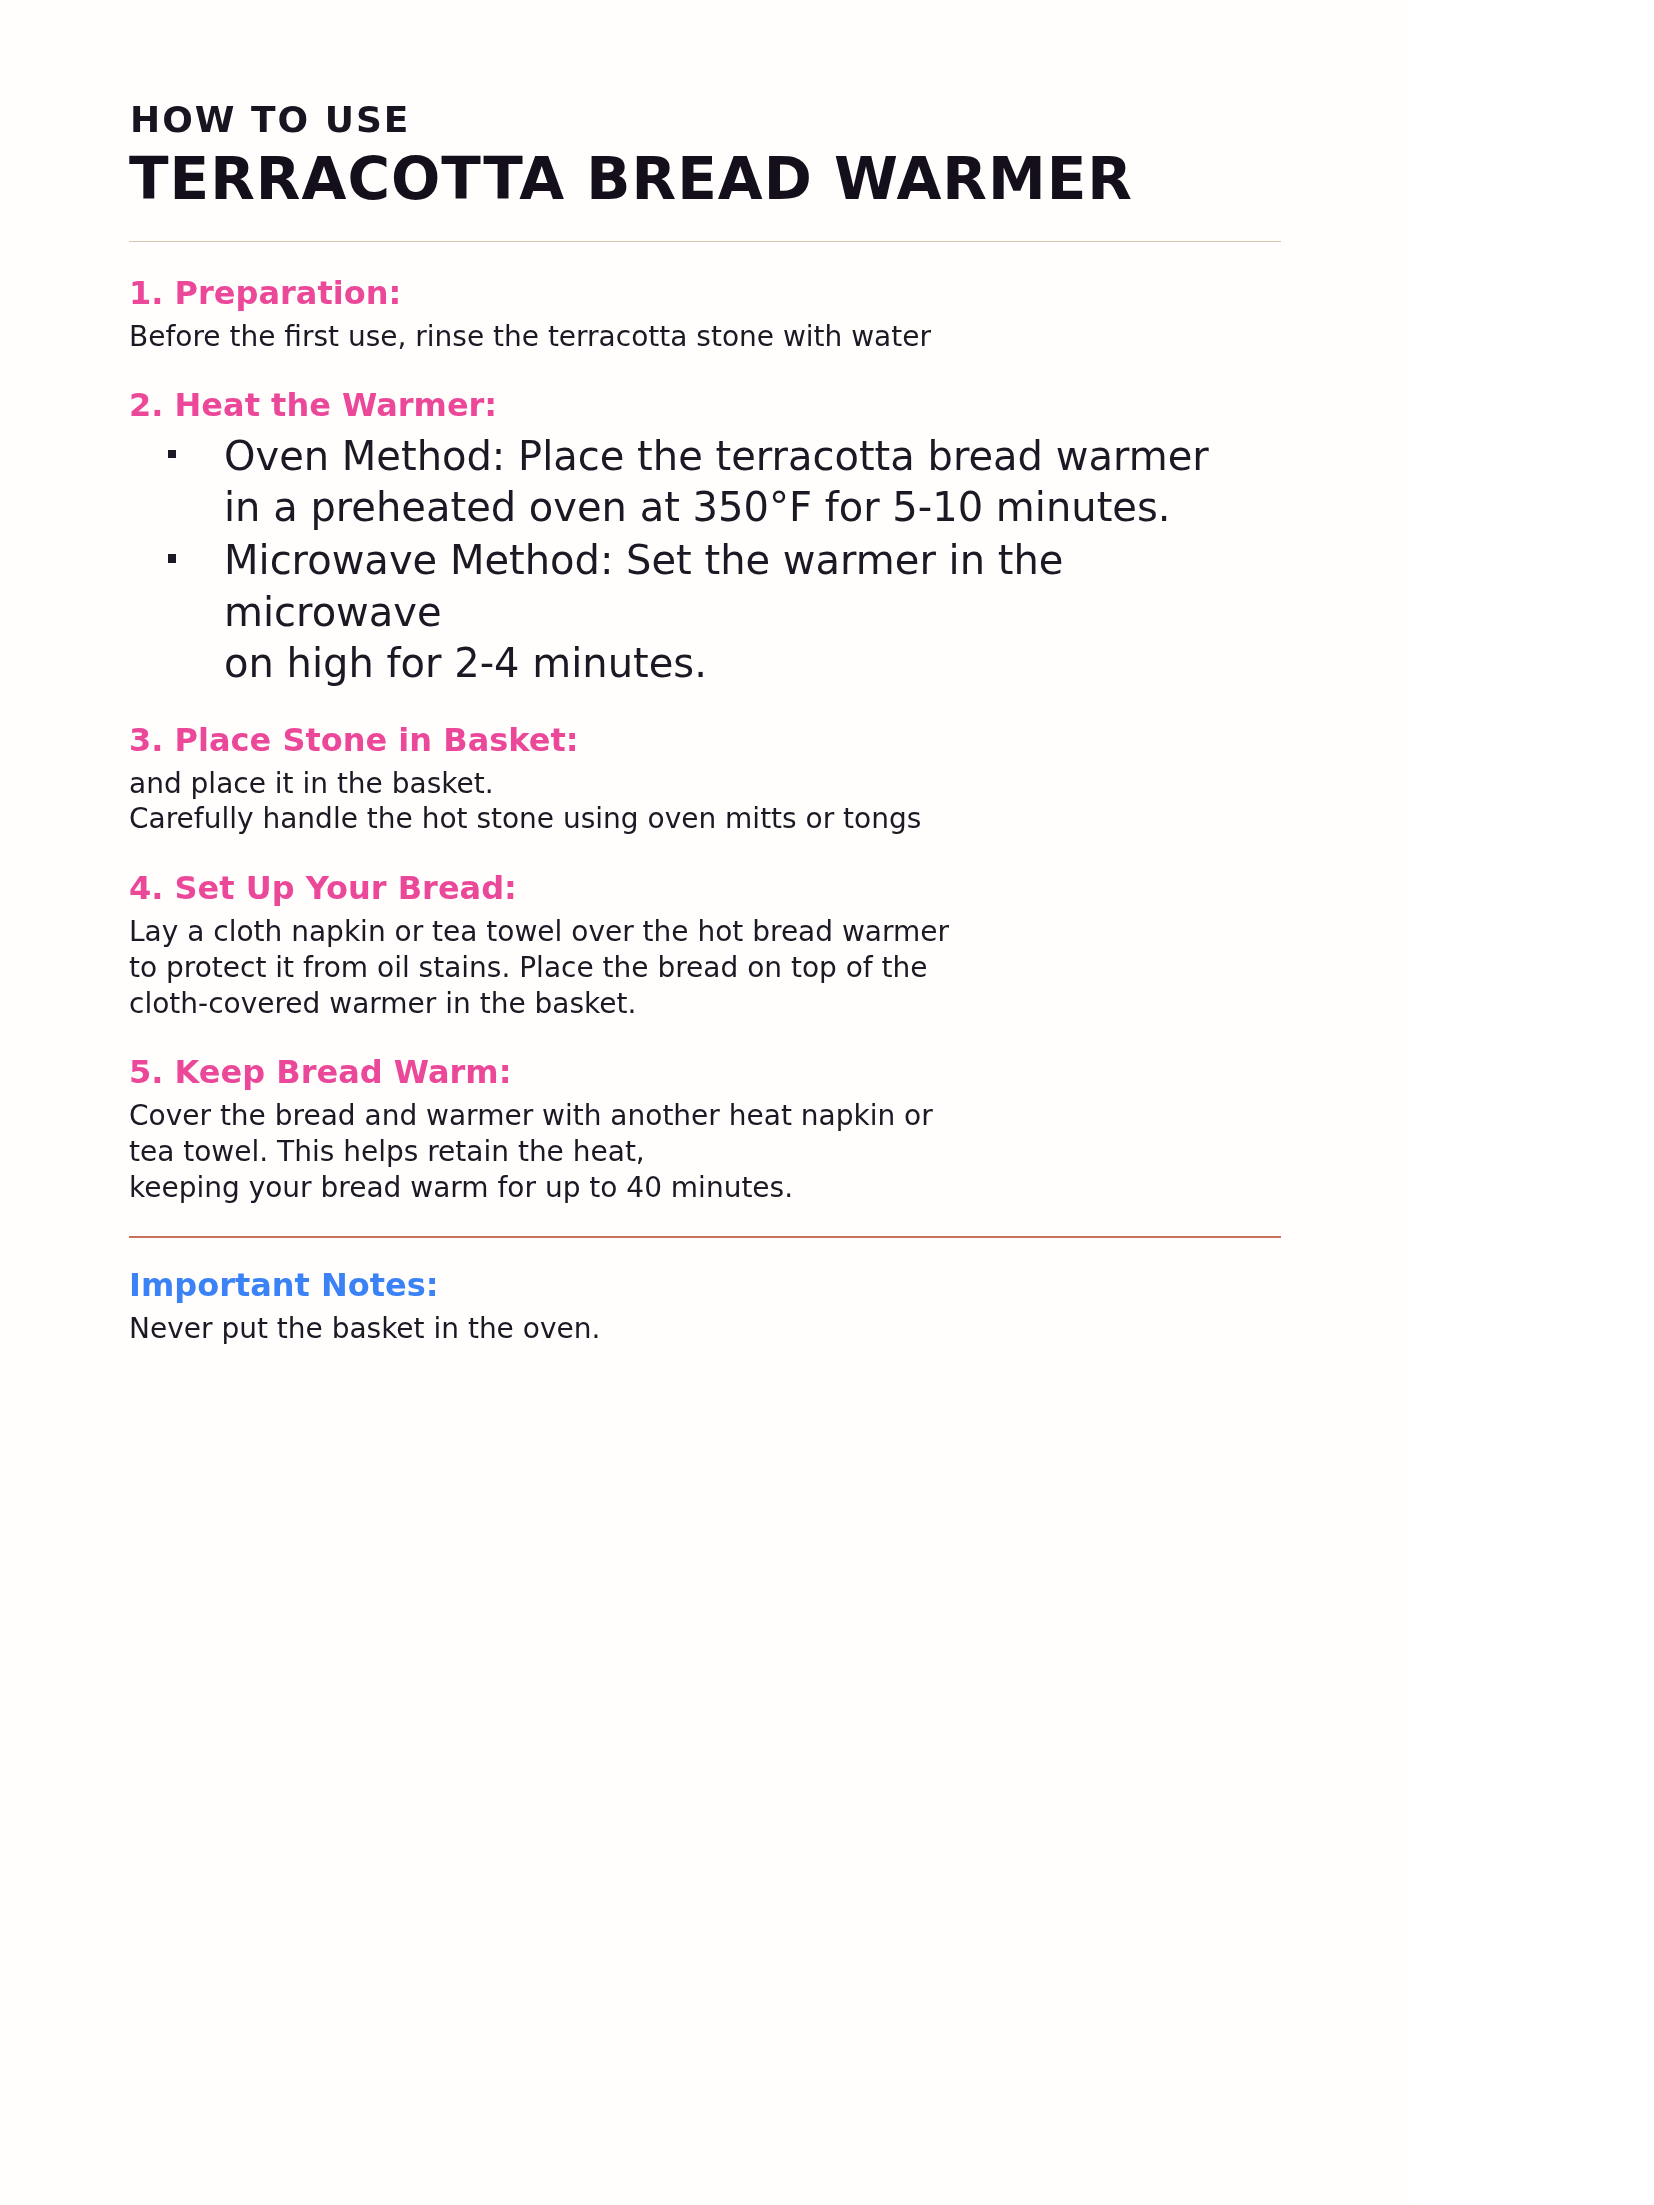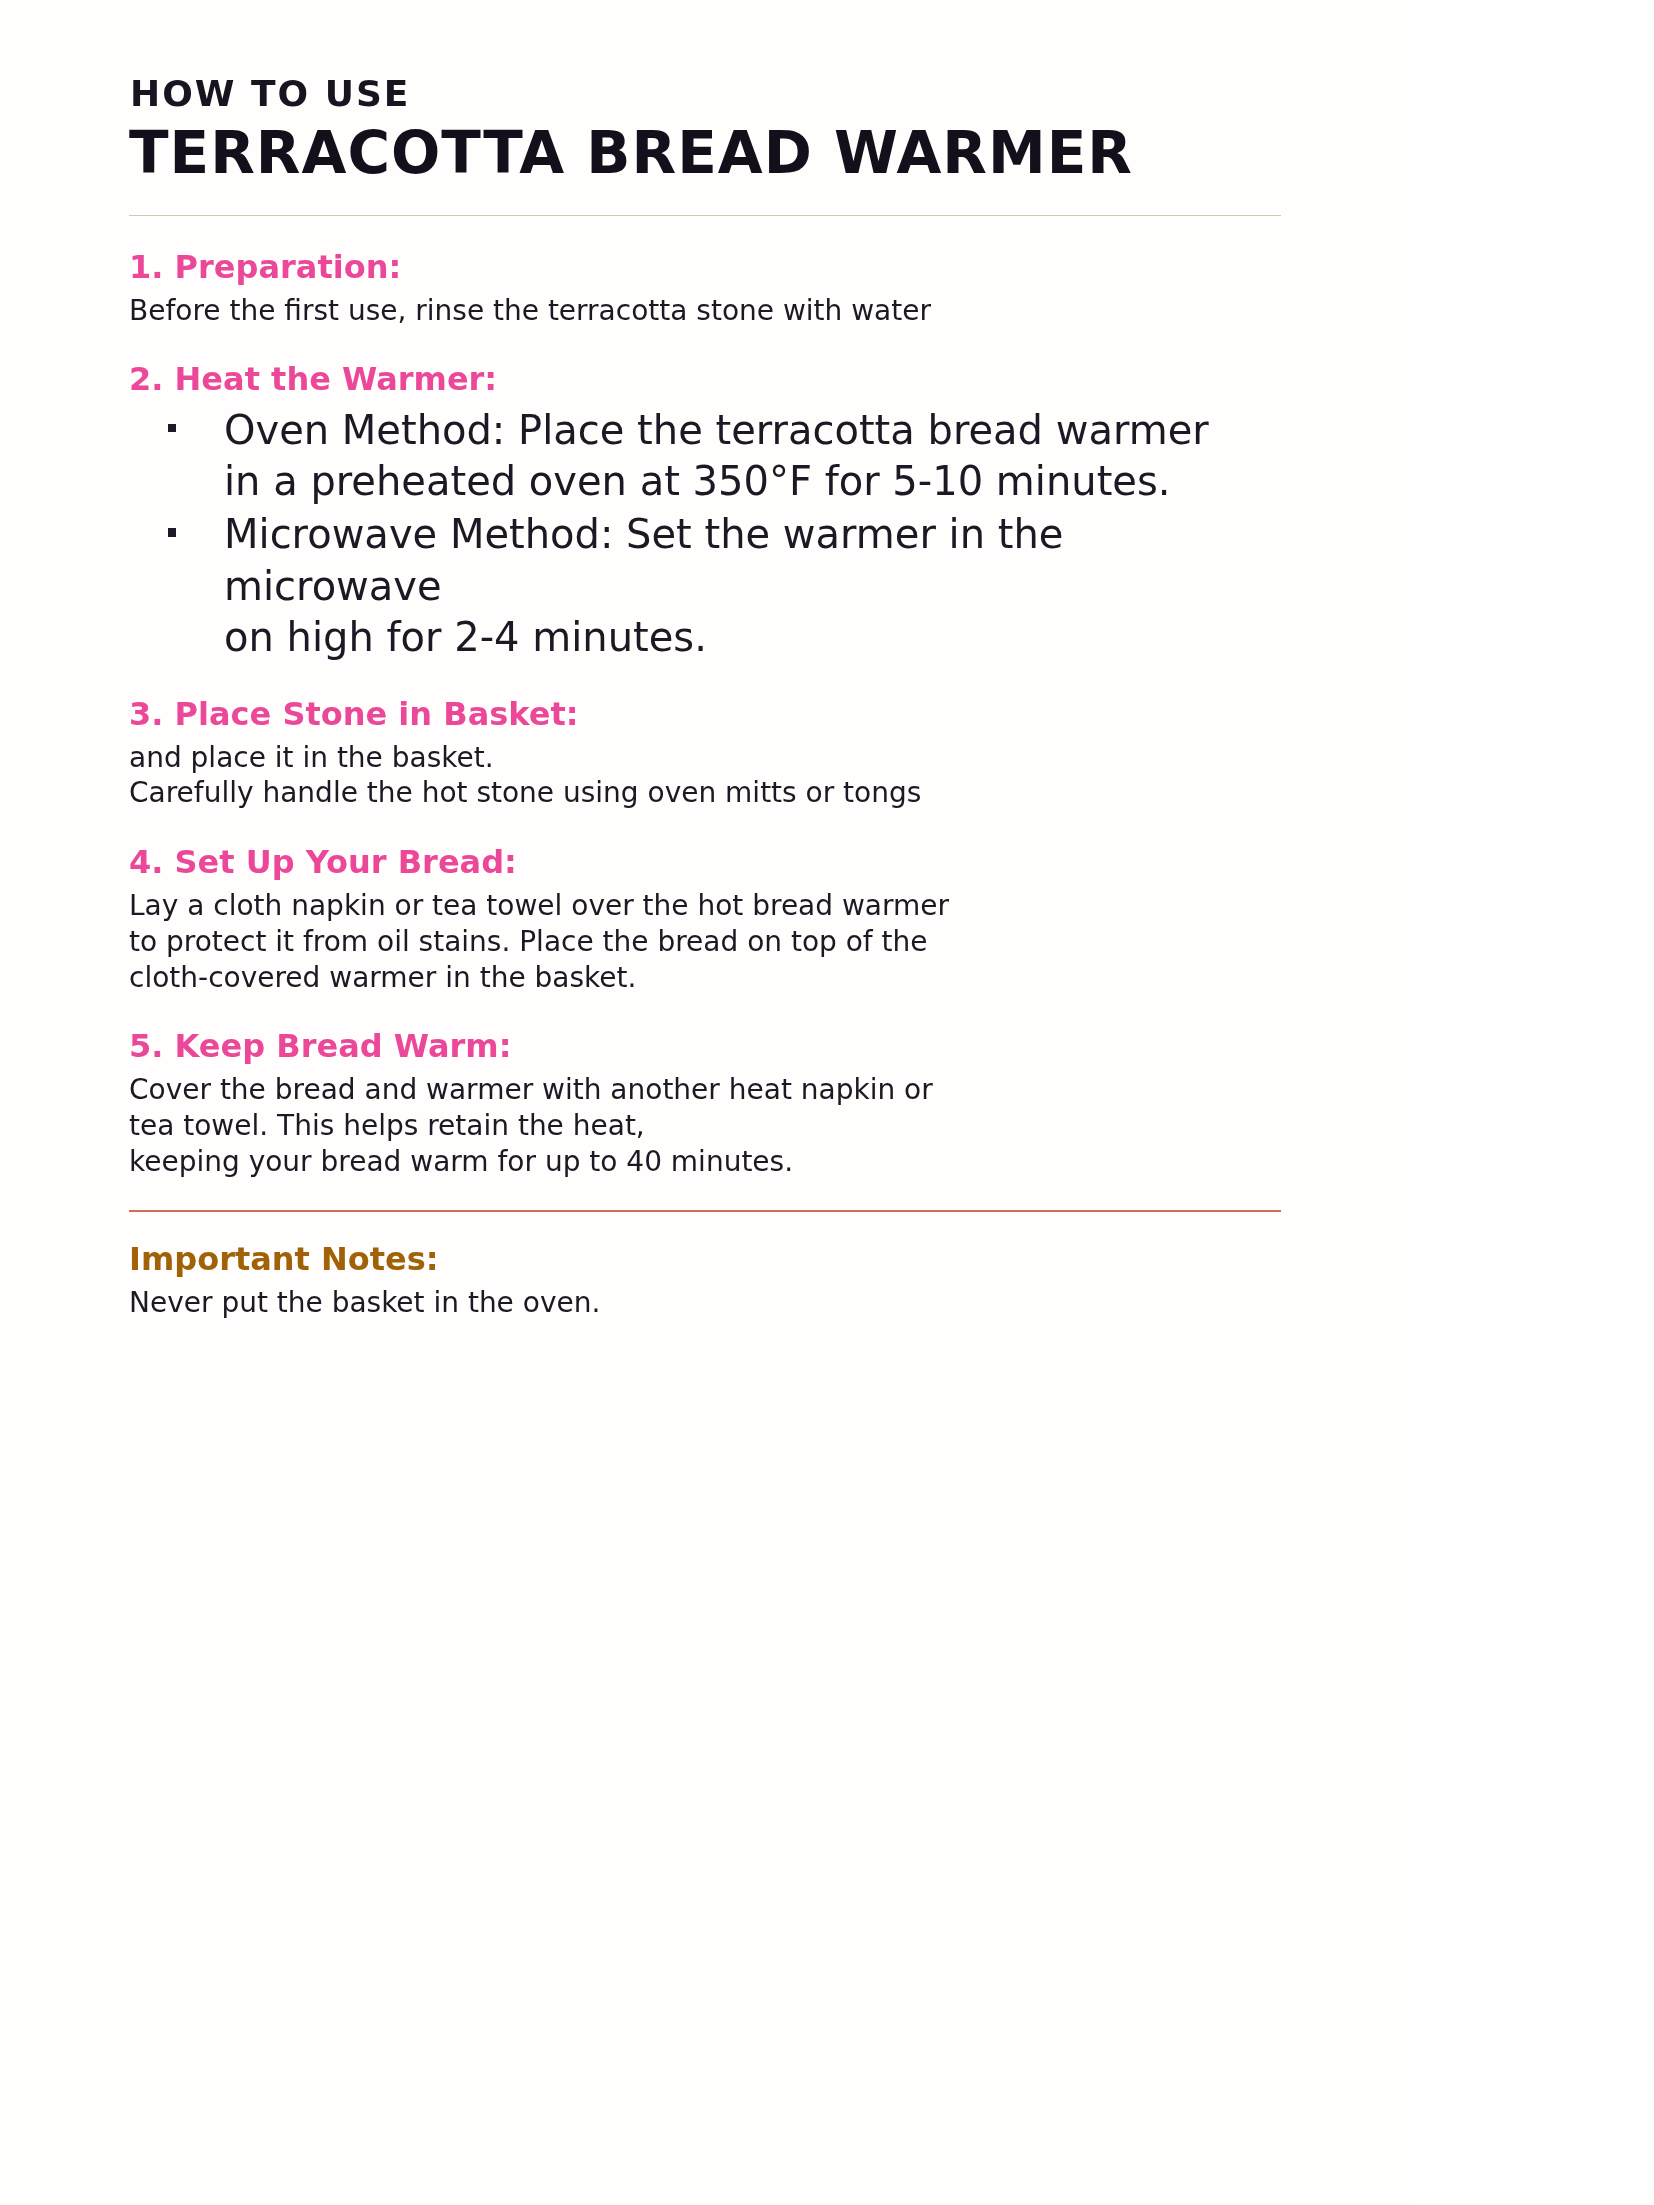--- a/index.html
+++ b/index.html
@@ -13,21 +13,21 @@
     font-family: "DejaVu Sans", sans-serif;
     color: #19141f;
     -webkit-font-smoothing: antialiased;
   }
   .page {
     position: relative;
     width: 1410px;
     height: 2205px;
     background: #fffefd;
     box-sizing: border-box;
-    padding: 74px 129px 0 129px;
+    padding: 100px 129px 0 129px;
   }
   .eyebrow {
     font-family: "DejaVu Sans", sans-serif;
     font-weight: bold;
     font-size: 36px;
     letter-spacing: 2px;
     color: #1a1320;
     margin: 0 0 7px 1px;
     line-height: 1.1;
   }
@@ -97,21 +97,21 @@
     height: 8.4px;
     background: #1d1823;
   }
   ul.bullets li .ln {
     display: block;
   }
   .notes-head {
     font-family: "DejaVu Sans", sans-serif;
     font-weight: bold;
     font-size: 32px;
-    color: #a16207;
+    color: #3b82f6;
     margin: 0 0 4px 0;
     line-height: 1.3;
   }
 </style>
 </head>
 <body>
 
 <div class="page">
 
   <div class="eyebrow">HOW TO USE</div>

